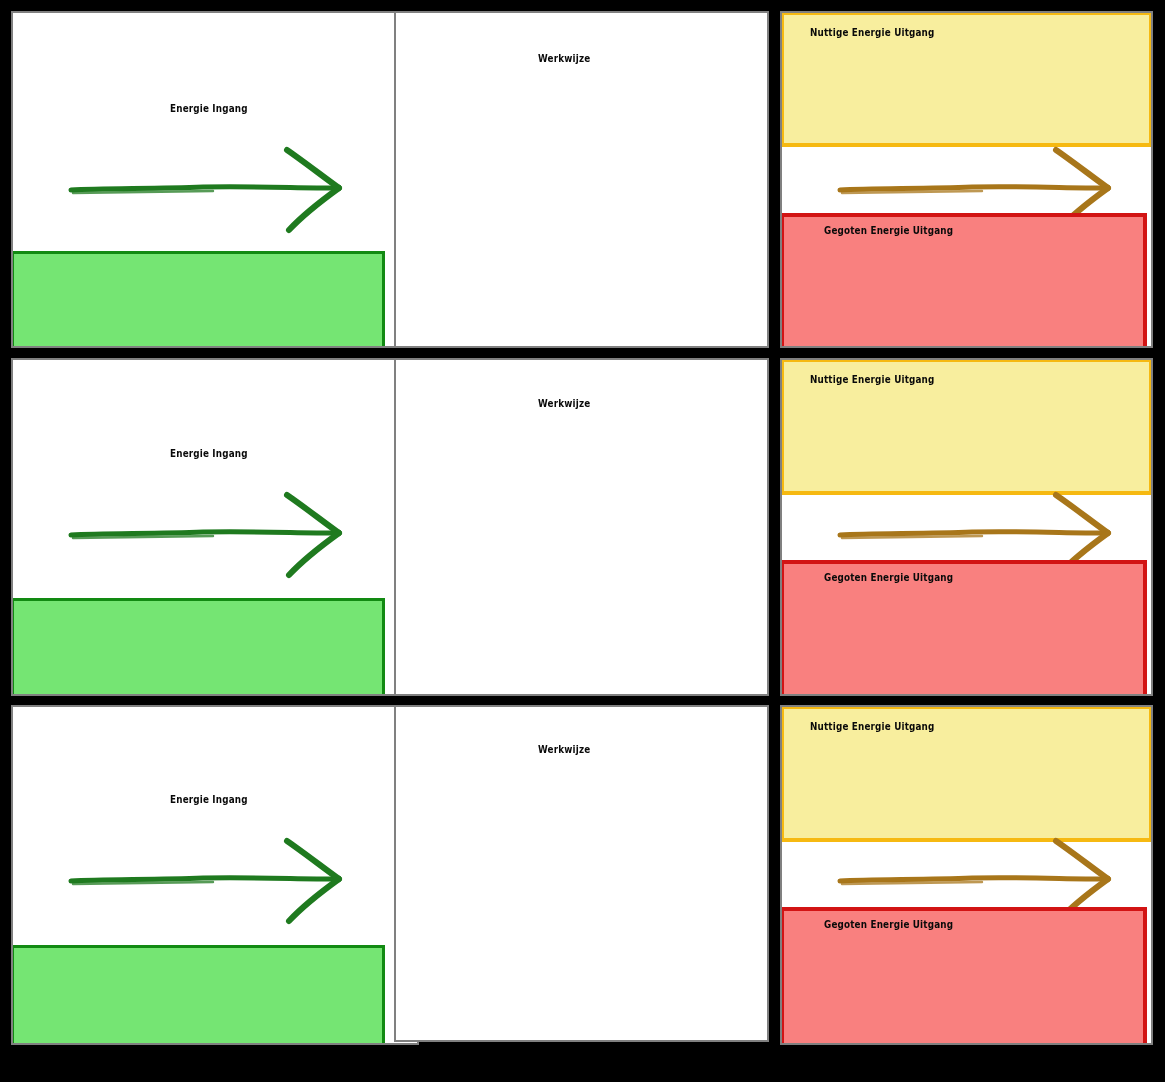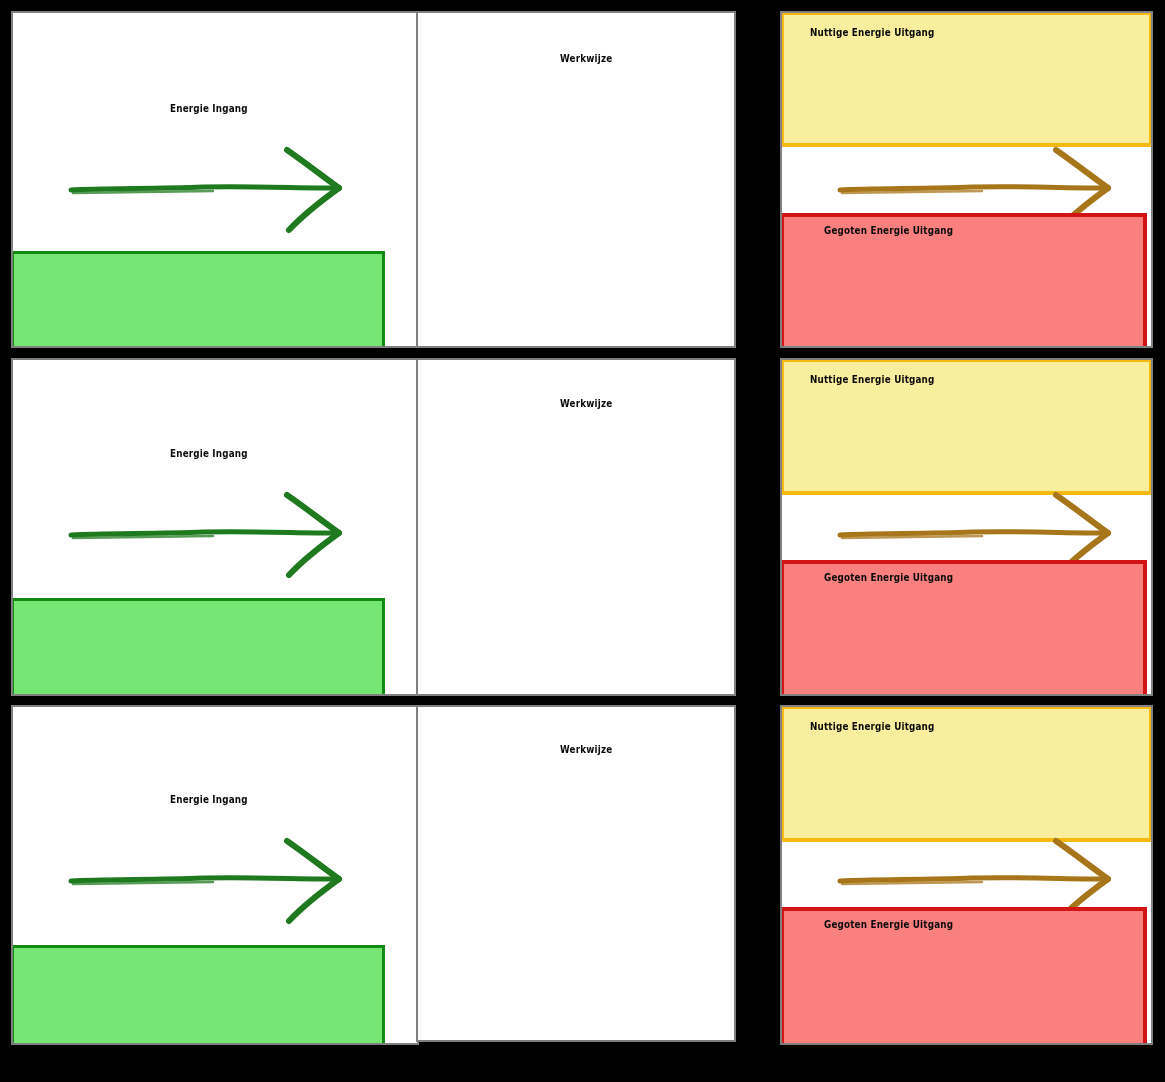--- a/index.html
+++ b/index.html
@@ -29,21 +29,21 @@
 
   .cell {
     position: absolute;
     background: #ffffff;
     border: 2px solid #808080;
     box-sizing: border-box;
     overflow: hidden;
   }
 
   .cell-left   { left: 11px;  width: 408px; }
-  .cell-mid    { left: 394px; width: 320px; margin-left: 22px; }
+  .cell-mid    { left: 394px; width: 375px; }
   .cell-right  { left: 780px; width: 373px; }
 
   
   .caption {
     position: absolute;
     font-family: "DejaVu Sans", sans-serif;
     font-weight: bold;
     font-size: 10px;
     letter-spacing: 0.2px;
     color: #0a0a0a;

